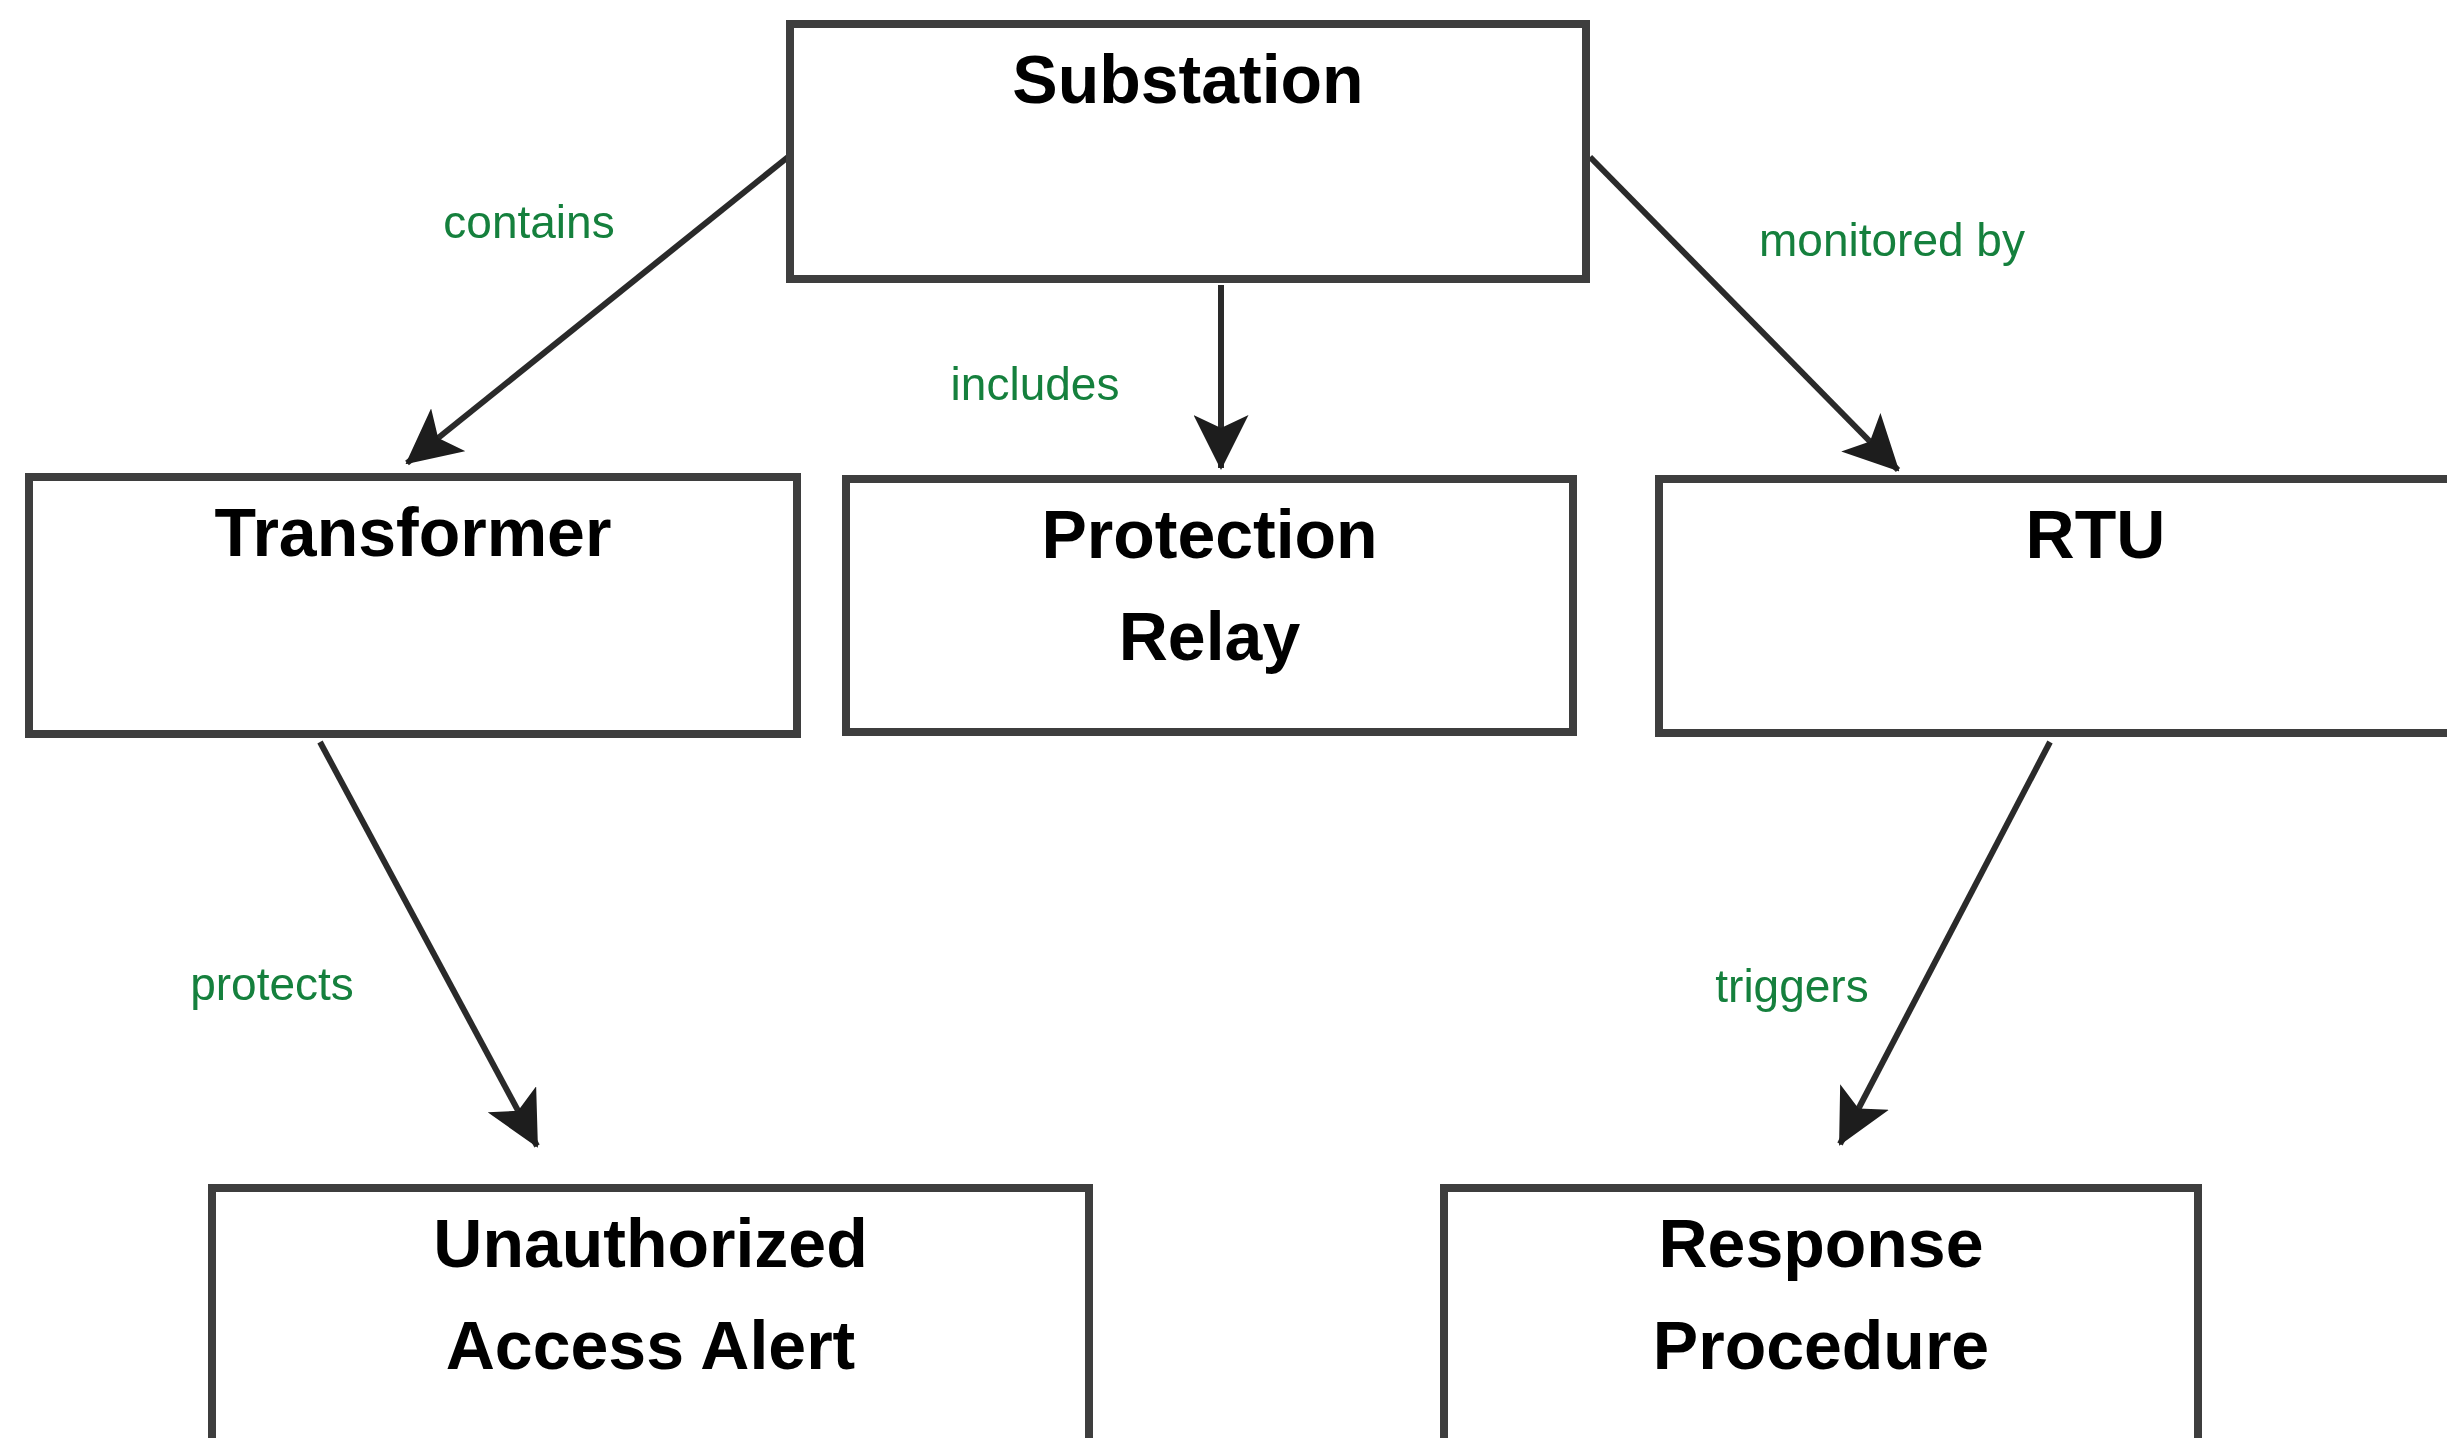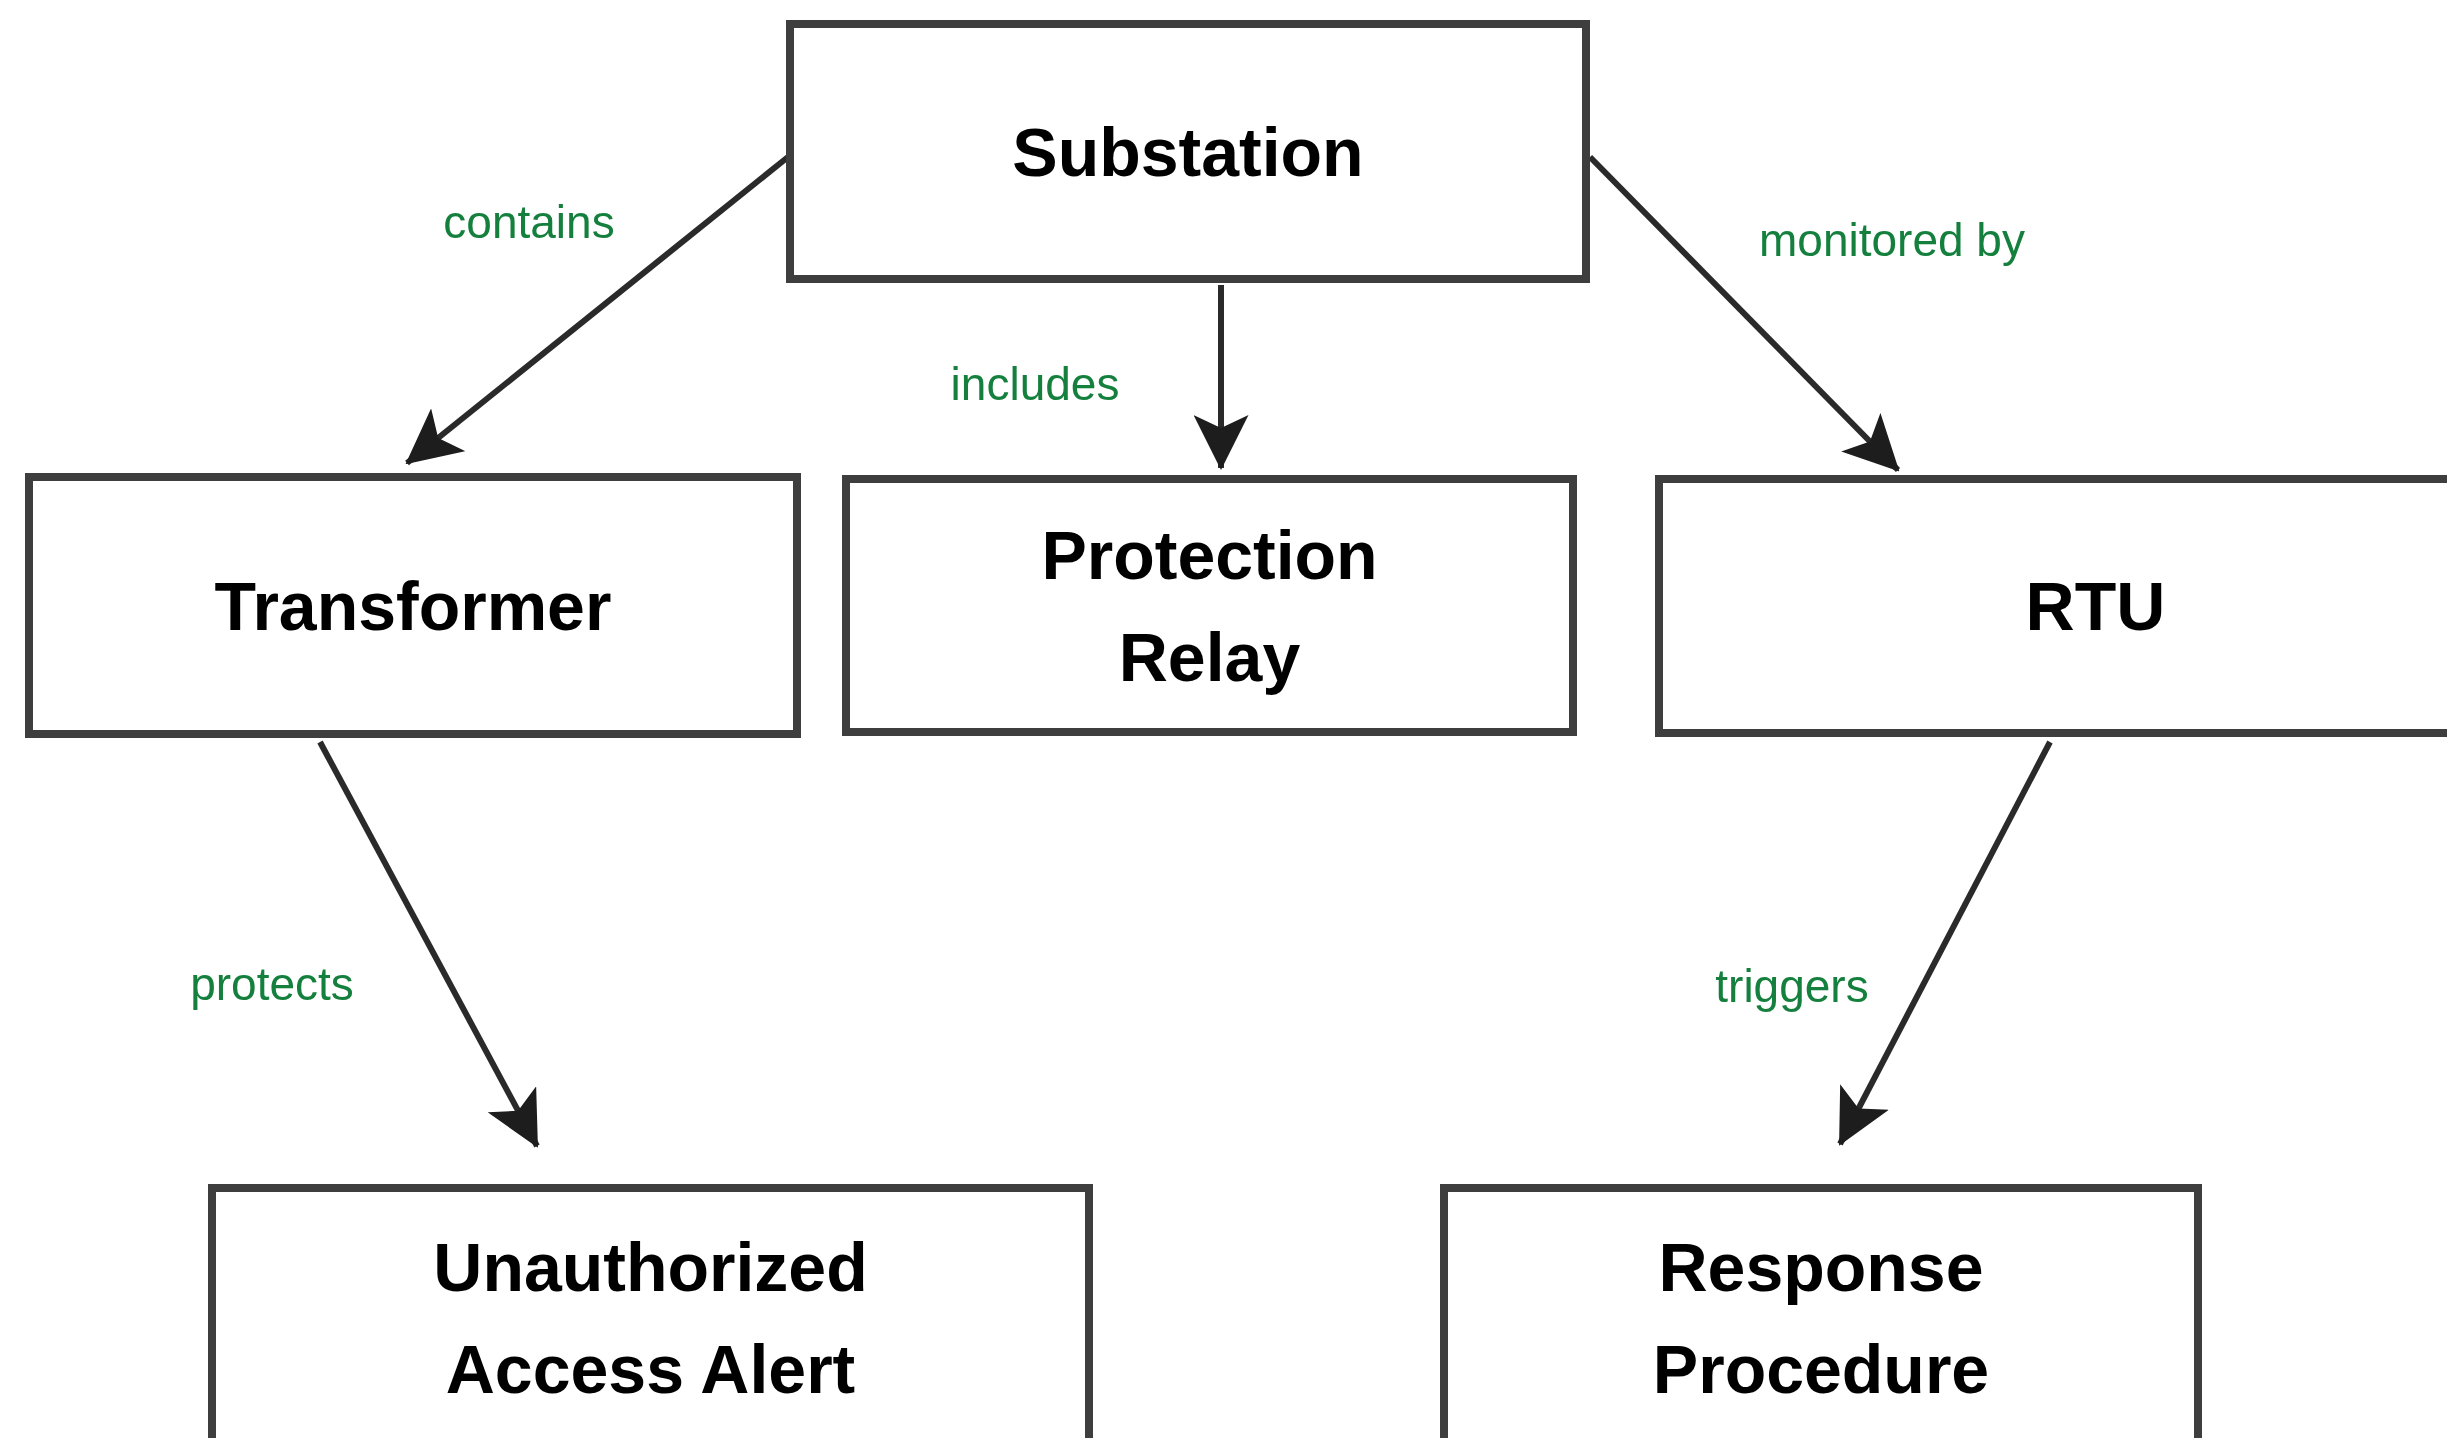--- a/index.html
+++ b/index.html
@@ -24,21 +24,21 @@
     pointer-events: none;
   }
   .node {
     position: absolute;
     box-sizing: border-box;
     border: 8px solid #3e3e3e;
     background: #ffffff;
     display: flex;
     flex-direction: column;
     align-items: center;
-    justify-content: center;
+    justify-content: flex-start;
     text-align: center;
     font-weight: bold;
     font-size: 68px;
     line-height: 1.5;
     color: #000000;
   }
   .node .nl {
     display: block;
     white-space: nowrap;
   }

